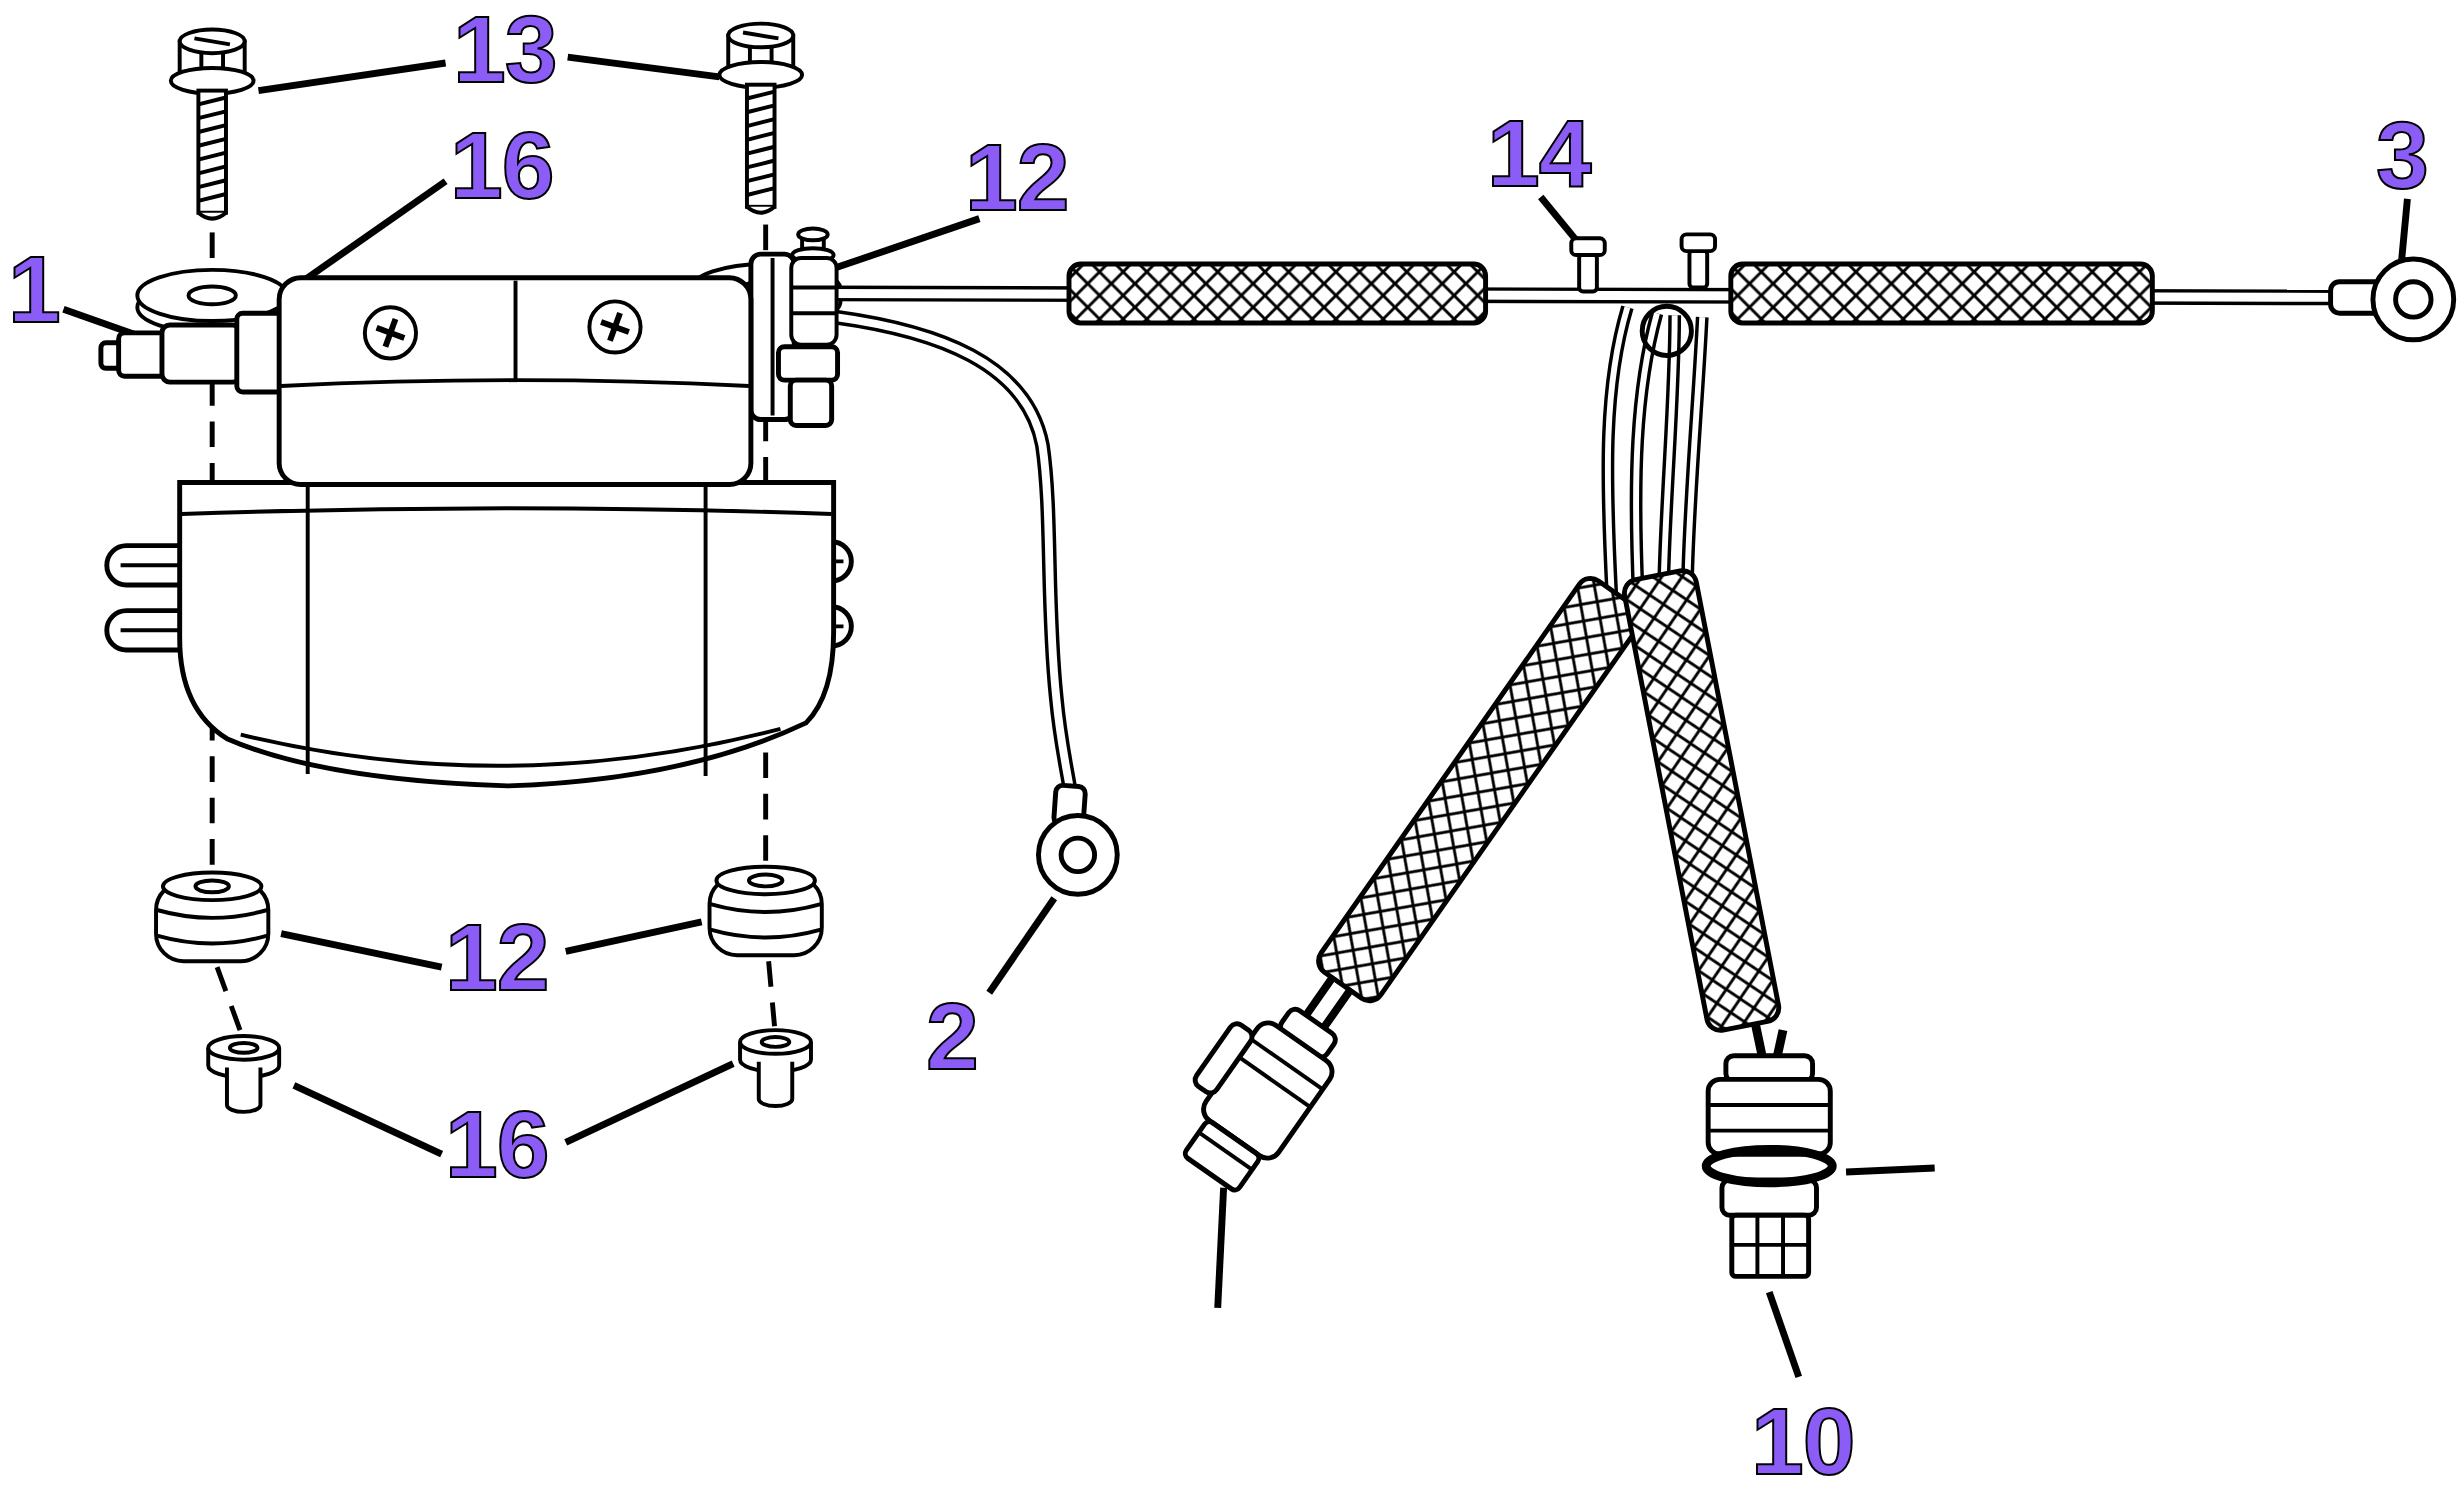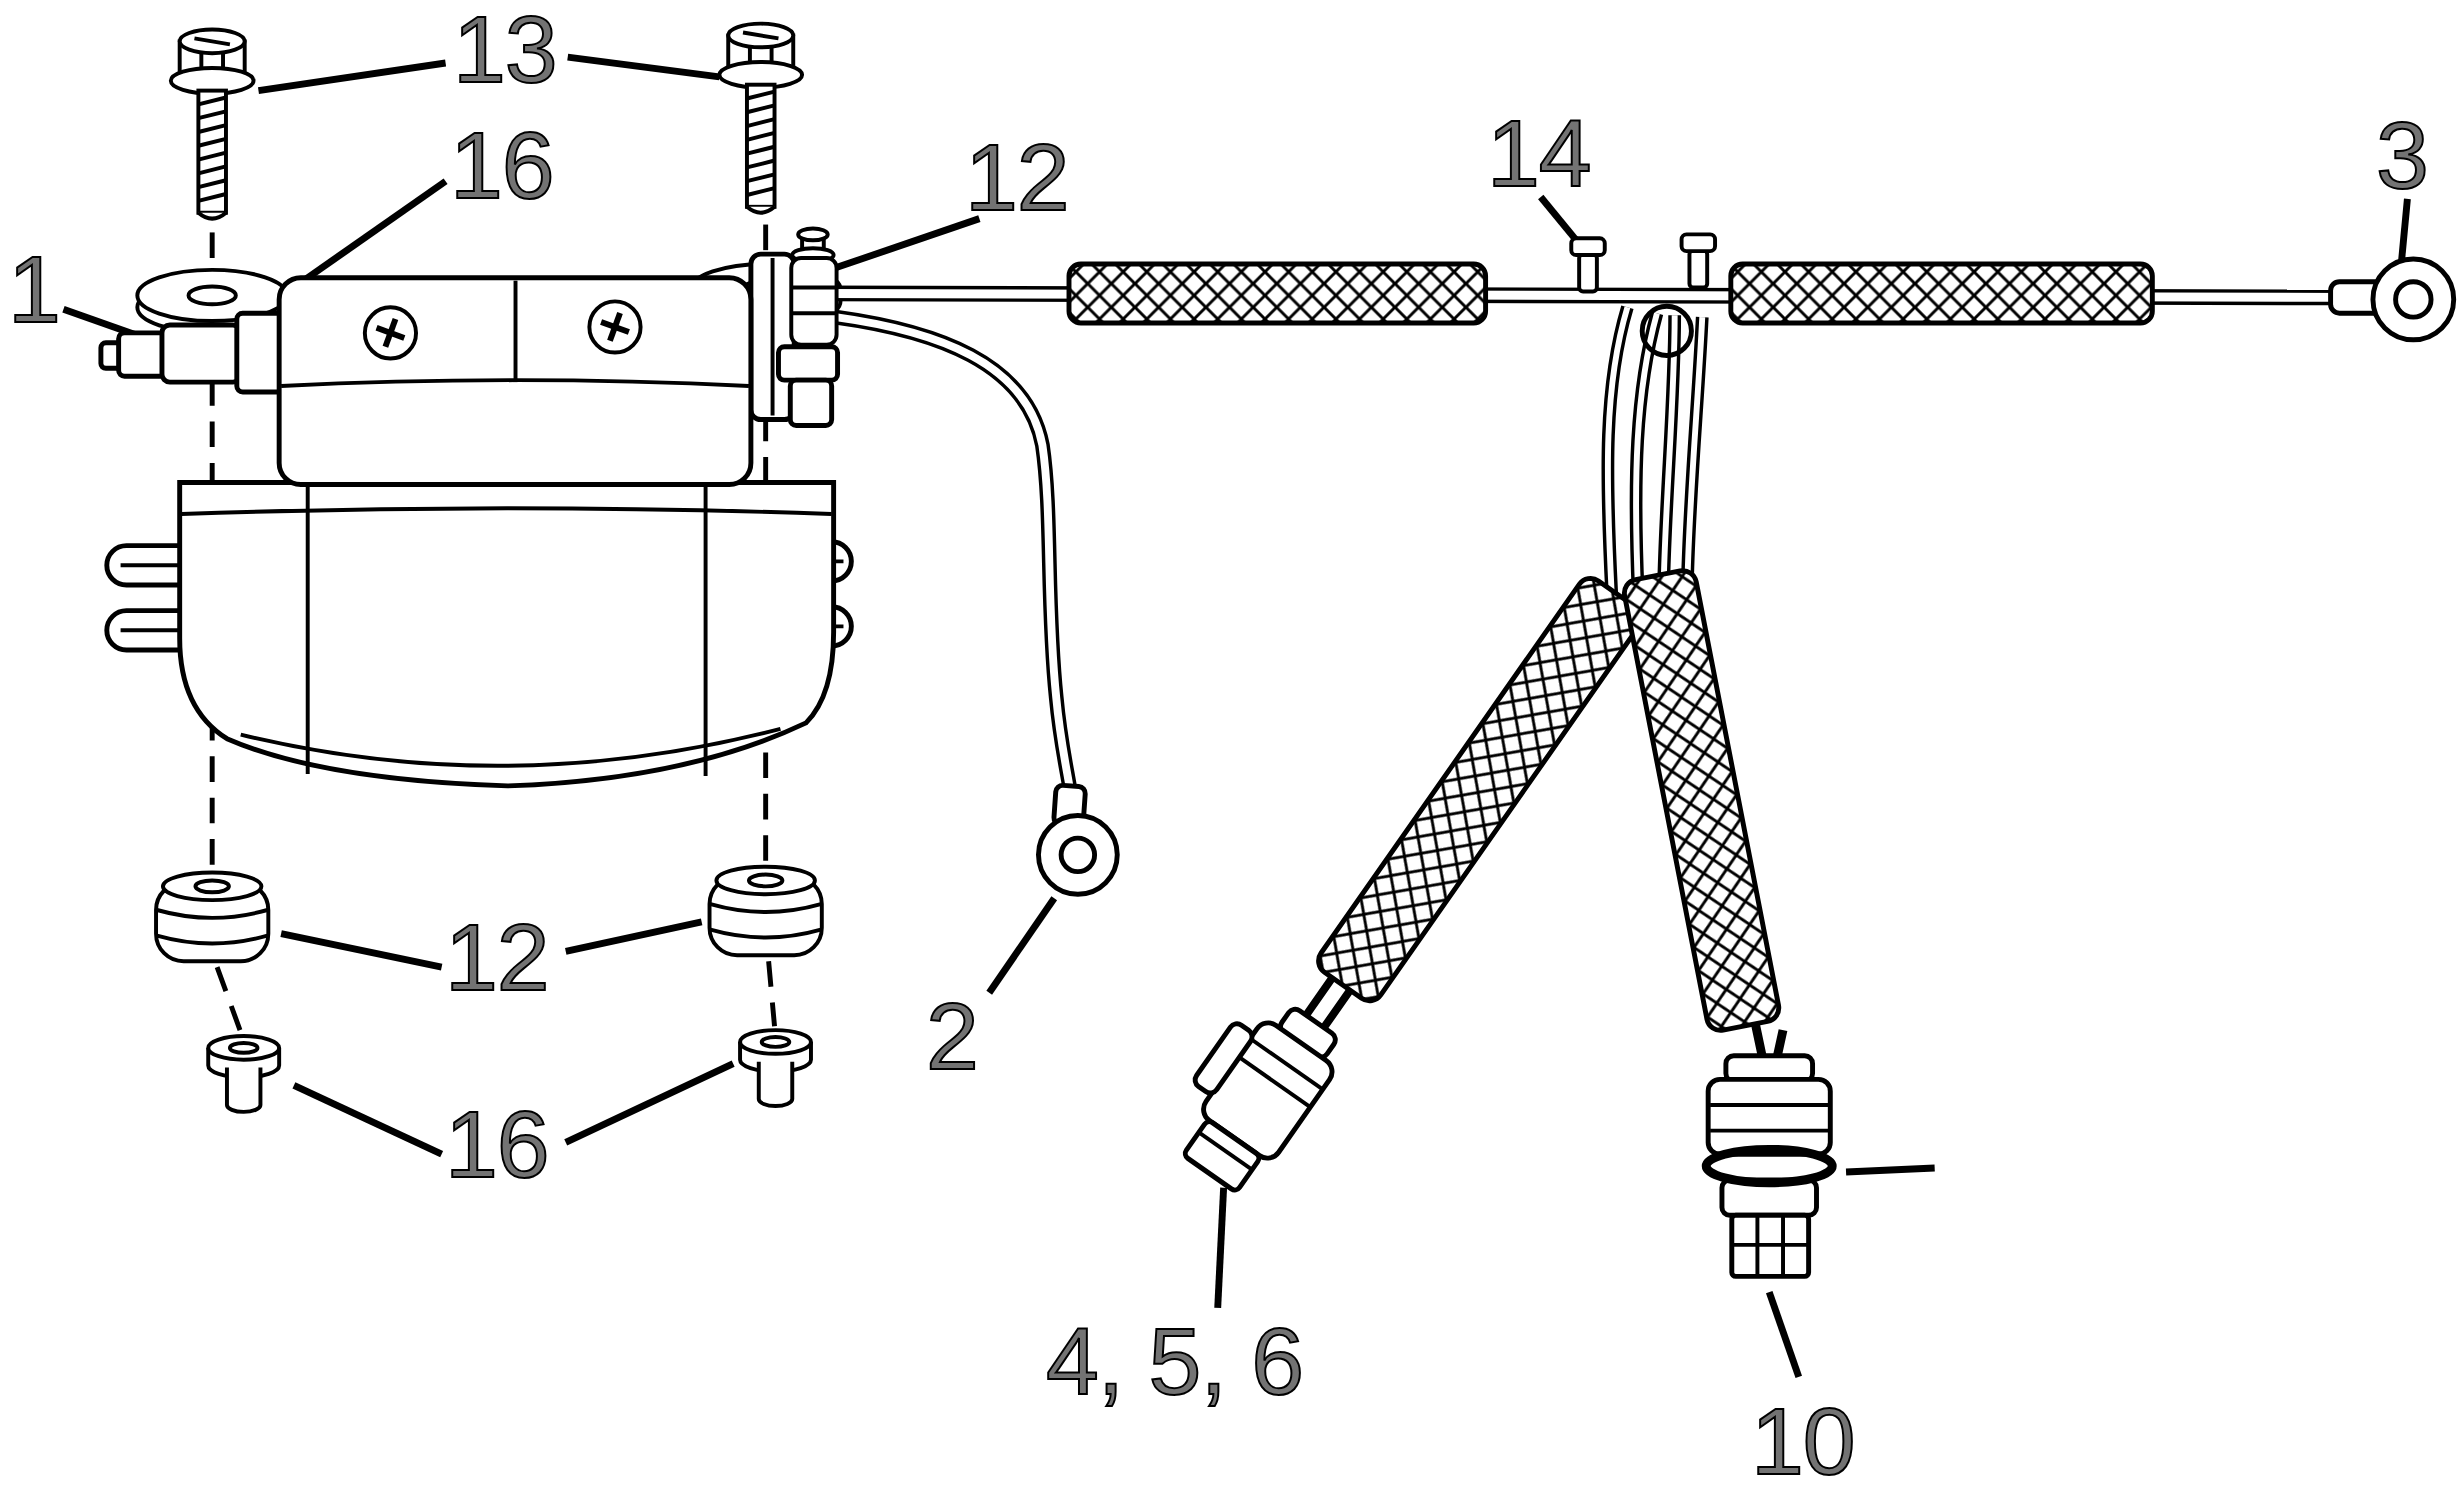--- a/index.html
+++ b/index.html
@@ -1,20 +1,20 @@
 <!DOCTYPE html>
 <html><head>
 <meta charset="utf-8">
 <style>
   html,body{margin:0;padding:0;background:#fff;}
   .stage{position:relative;width:2463px;height:1495px;background:#fff;overflow:hidden;
          font-family:"Liberation Sans",sans-serif;}
   .stage svg{position:absolute;left:0;top:0;}
-  .callout{position:absolute;font-family:"Liberation Sans",sans-serif;font-weight:normal;
-           font-size:95px;line-height:1;color:#737373;letter-spacing:-1px;white-space:nowrap;
+  .callout{position:absolute;font-family:"Liberation Sans",sans-serif;font-weight:bold;
+           font-size:95px;line-height:1;color:#8b5cf6;letter-spacing:-1px;white-space:nowrap;
            -webkit-text-stroke:2px #000;}
 </style>
 </head>
 <body>
 
 <div class="stage">
 
 <svg viewBox="0 0 2500 1518" width="2463" height="1495">
   <defs>
     <pattern id="braid" width="24" height="24" patternUnits="userSpaceOnUse">
@@ -231,19 +231,18 @@
   </g>
 </svg>
 
 <div class="callout" style="left:7.9px;   top:242px">1</div>
 <div class="callout" style="left:453px; top:2px">13</div>
 <div class="callout" style="left:450px; top:118px">16</div>
 <div class="callout" style="left:965px; top:130px">12</div>
 <div class="callout" style="left:1487px;top:106px">14</div>
 <div class="callout" style="left:2376px;top:108px">3</div>
 <div class="callout" style="left:926px; top:989px">2</div>
-<div class="callout" style="left:1046px;top:1314px">4, 5, 6</div>
 <div class="callout" style="left:1751px;top:1394px">10</div>
 <div class="callout" style="left:445px; top:910px">12</div>
 <div class="callout" style="left:445px; top:1097px">16</div>
 
 </div>
 
 
 </body></html>

